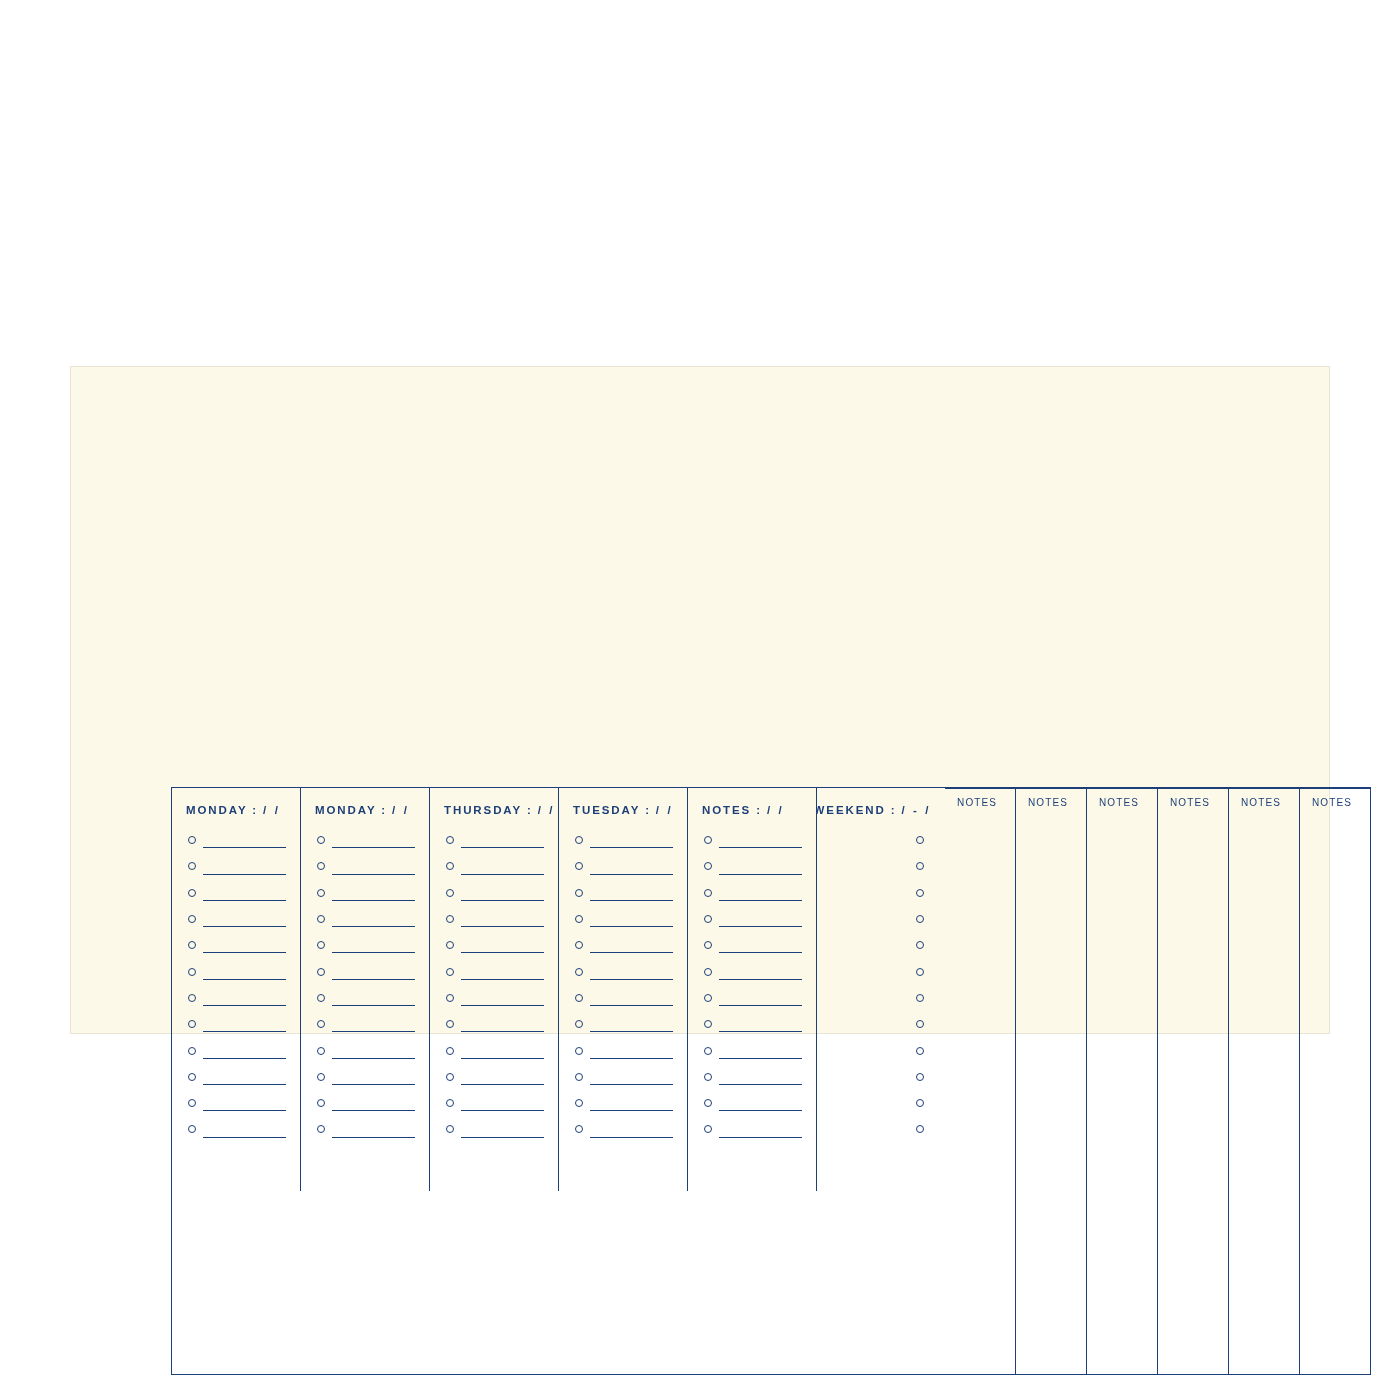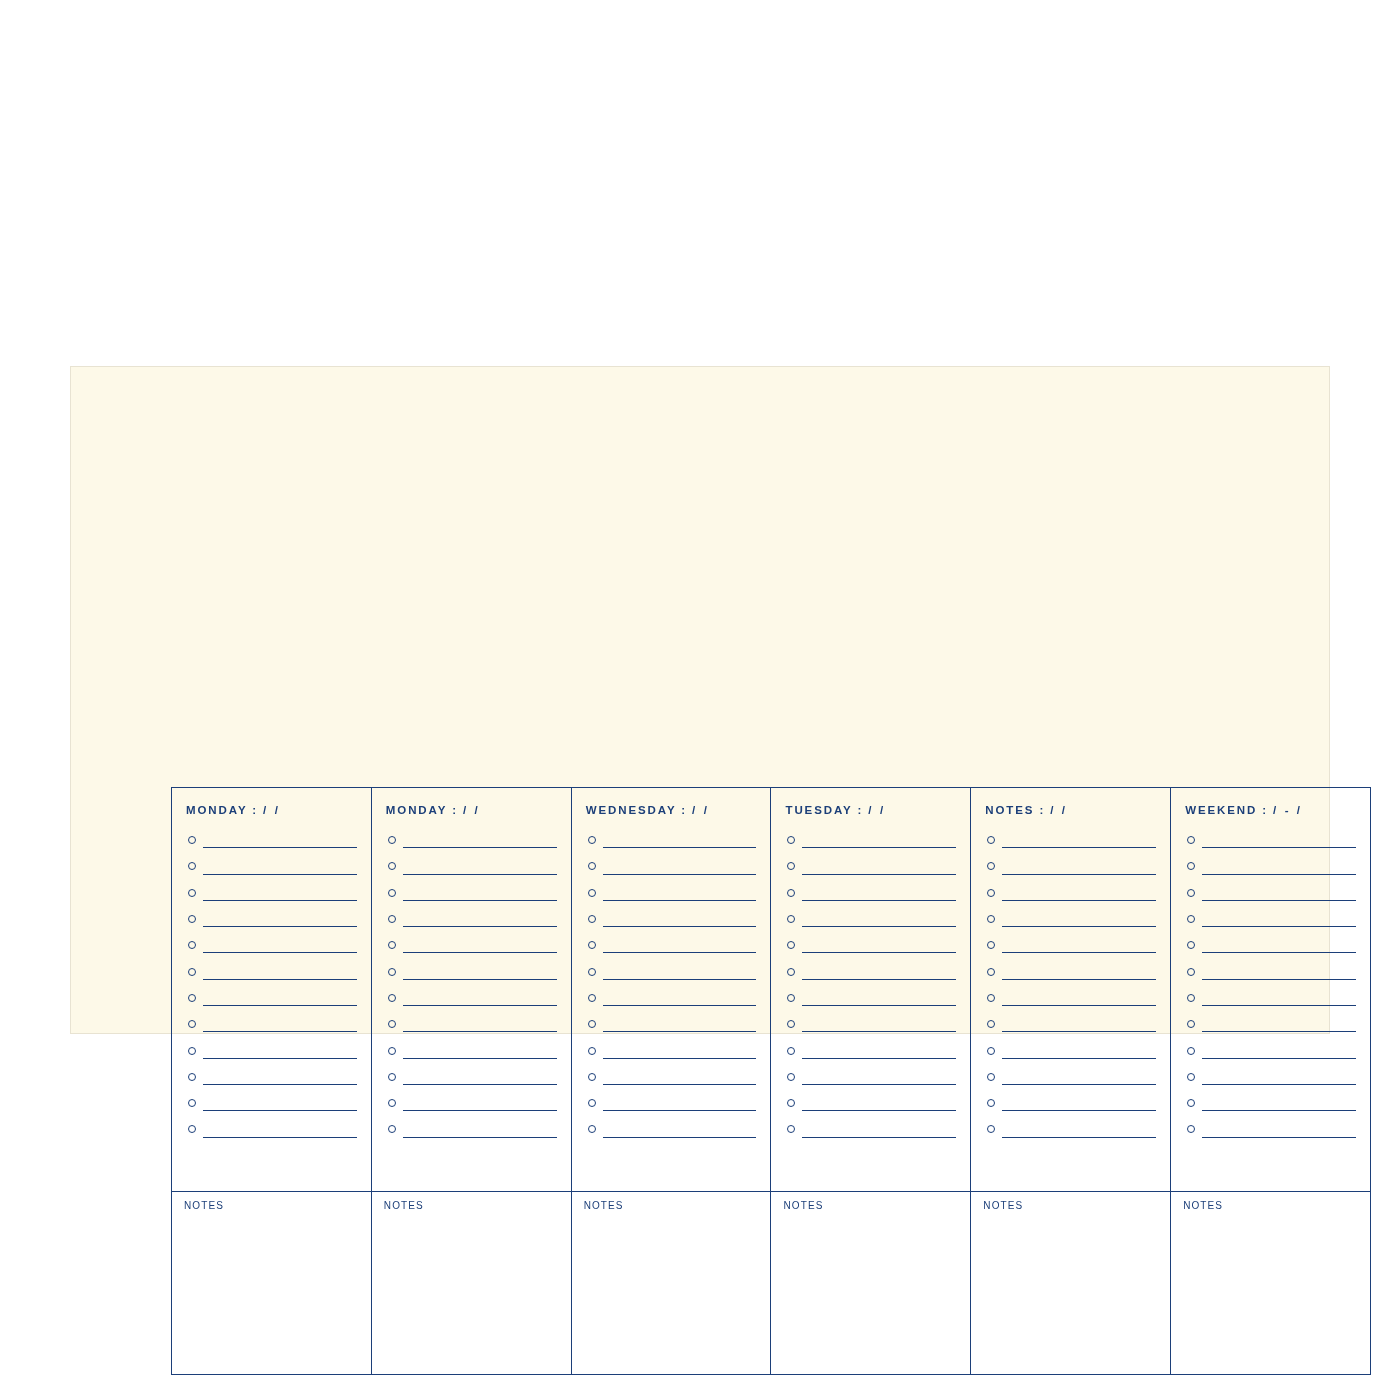--- a/index.html
+++ b/index.html
@@ -24,39 +24,39 @@
 
   #planner {
     position: absolute;
     left: 100px;
     top: 420px;
     width: 1200px;
     height: 588px;
     border: 1.5px solid #1c3f79;
     box-sizing: border-box;
     display: flex;
-    flex-direction: column;
+    flex-direction: row;
   }
 
   .columns {
     display: flex;
     flex: 0 0 403px;
     height: 403px;
   }
 
   .day-col {
     flex: 1 1 0;
     border-right: 1px solid #1c3f79;
     box-sizing: border-box;
     padding: 16px 14px 0 14px;
     display: flex;
     flex-direction: column;
     overflow: hidden;
   }
-  .day-col:last-child { border-right: none; }
+  .day-col:last-child { border-right: none; align-items: flex-end; }
 
   .day-header {
     color: #1c3f79;
     font-size: 11.5px;
     letter-spacing: 1.9px;
     font-weight: 700;
     white-space: nowrap;
     margin-bottom: 11px;
     display: flex;
     align-items: baseline;
@@ -236,21 +236,21 @@
             </div>
           <div class="task-row">
               <span class="bullet"></span>
               <span class="rule"></span>
             </div>
         </div>
       </div>
 
       <div class="day-col">
         <div class="day-header">
-          <span>WEDNESDAY :</span>
+          <span>THURSDAY :</span>
           <span class="date-slot">/  /</span>
         </div>
         <div class="task-list">
           <div class="task-row">
               <span class="bullet"></span>
               <span class="rule"></span>
             </div>
           <div class="task-row">
               <span class="bullet"></span>
               <span class="rule"></span>

